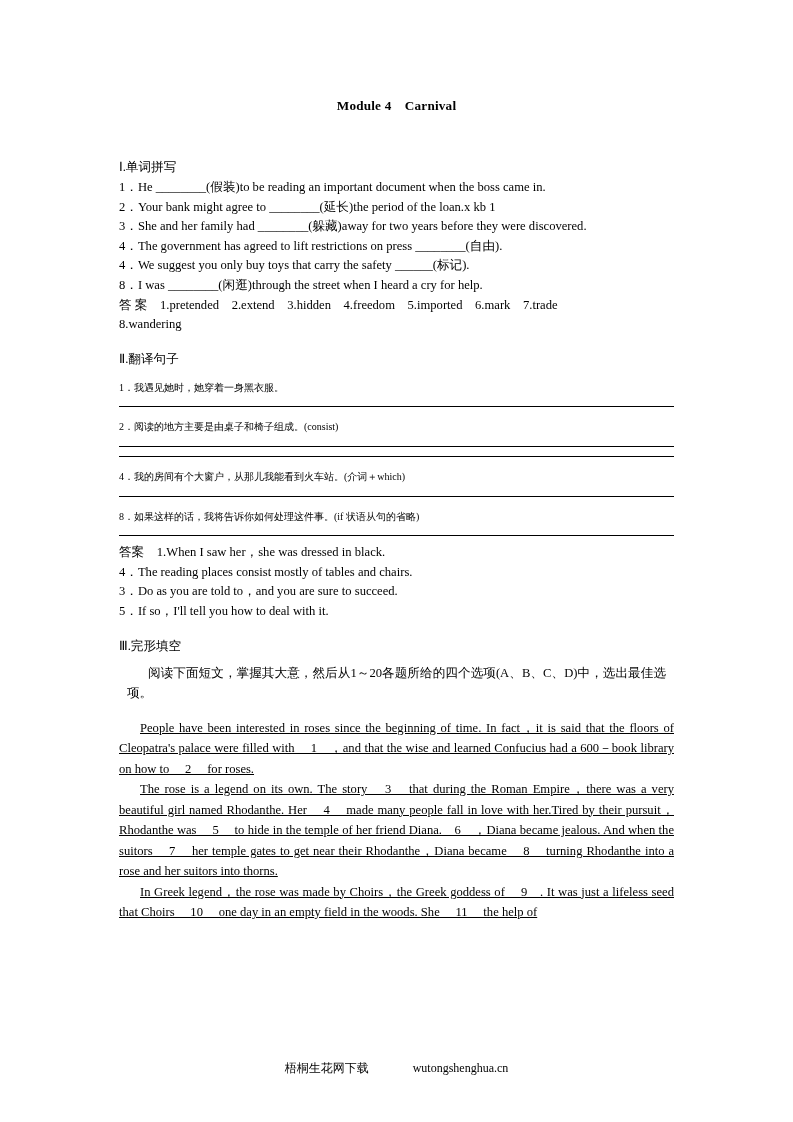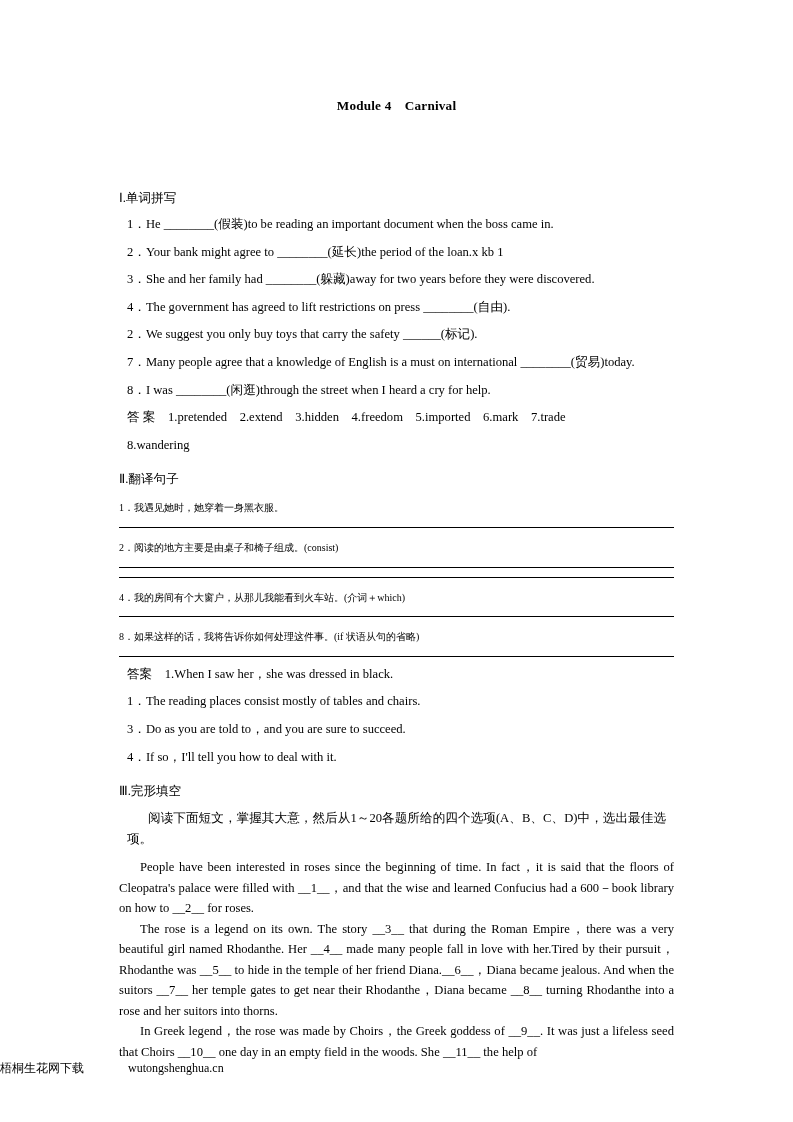--- a/index.html
+++ b/index.html
@@ -26,31 +26,31 @@
   .doc-title {
     text-align: center;
     font-weight: bold;
     font-size: 13.2px;
     margin-top: 97px;
     letter-spacing: 0.2px;
     font-family: "Liberation Serif", serif;
   }
   .section-head {
     font-size: 12.6px;
-    margin-top: 75px;
+    margin-top: 44px;
     margin-bottom: 2px;
     font-family: "Liberation Serif", serif;
   }
   .section-head.tight {
     margin-top: 16px;
   }
   .line {
     font-size: 12.6px;
     line-height: 19.6px;
-    margin: 8px;
+    margin: 0;
     white-space: nowrap;
   }
   .line.wrap {
     white-space: normal;
   }
   .answer-block {
     font-size: 12.6px;
     line-height: 19.6px;
   }
   .blank-rule {
@@ -76,21 +76,21 @@
     line-height: 20.5px;
     text-align: justify;
     margin: 8px;
     text-indent: 21px;
   }
   .footer {
     position: absolute;
     left: 0;
     top: 1060px;
     width: 793px;
-    text-align: left;
+    text-align: center;
     font-size: 12px;
     font-family: "Liberation Serif", serif;
     color: #000;
   }
   .footer span.gap {
     display: inline-block;
     width: 44px;
   }
   .spell-list .line {
     white-space: normal;
@@ -103,22 +103,21 @@
 
   <div class="doc-title">Module 4　Carnival</div>
 
   <div class="section-head">Ⅰ.单词拼写</div>
 
   <div class="spell-list">
     <div class="line wrap">1．He ________(假装)to be reading an important document when the boss came in.</div>
     <div class="line wrap">2．Your bank might agree to ________(延长)the period of the loan.x kb 1</div>
     <div class="line wrap">3．She and her family had ________(躲藏)away for two years before they were discovered.</div>
     <div class="line wrap">4．The government has agreed to lift restrictions on press ________(自由).</div>
-    <div class="line wrap">2．We suggest you only buy toys that carry the safety ______(标记).</div>
-    <div class="line wrap">7．Many people agree that a knowledge of English is a must on international ________(贸易)today.</div>
+    <div class="line wrap">4．We suggest you only buy toys that carry the safety ______(标记).</div>
     <div class="line wrap">8．I was ________(闲逛)through the street when I heard a cry for help.</div>
   </div>
 
   <div class="answer-block">
     <div class="line wrap">
       <span>答 案</span>
       <span>&nbsp;&nbsp;</span>
       <span>1.pretended　2.extend　3.hidden　4.freedom　5.imported　6.mark　7.trade</span>
     </div>
     <div class="line wrap">8.wandering</div>
@@ -137,30 +136,30 @@
     <div class="tr-item">8．如果这样的话，我将告诉你如何处理这件事。(if 状语从句的省略)</div>
     <div class="blank-rule"></div>
   </div>
 
   <div class="answer-block">
     <div class="line wrap">
       <span>答案</span>
       <span>&nbsp;&nbsp;</span>
       <span>1.When I saw her，she was dressed in black.</span>
     </div>
-    <div class="line wrap">1．The reading places consist mostly of tables and chairs.</div>
+    <div class="line wrap">4．The reading places consist mostly of tables and chairs.</div>
     <div class="line wrap">3．Do as you are told to，and you are sure to succeed.</div>
-    <div class="line wrap">4．If so，I'll tell you how to deal with it.</div>
+    <div class="line wrap">5．If so，I'll tell you how to deal with it.</div>
   </div>
 
   <div class="section-head tight">Ⅲ.完形填空</div>
 
   <div class="cloze-intro">阅读下面短文，掌握其大意，然后从1～20各题所给的四个选项(A、B、C、D)中，选出最佳选项。</div>
 
-  <div style="margin-top:8px;">
+  <div style="margin-top:14px;text-decoration:underline;">
     <p class="para">People have been interested in roses since the beginning of time. In fact，it is said that the floors of Cleopatra's palace were filled with __1__，and that the wise and learned Confucius had a 600－book library on how to __2__ for roses.</p>
     <p class="para">The rose is a legend on its own. The story __3__ that during the Roman Empire，there was a very beautiful girl named Rhodanthe. Her __4__ made many people fall in love with her.Tired by their pursuit，Rhodanthe was __5__ to hide in the temple of her friend Diana.__6__，Diana became jealous. And when the suitors __7__ her temple gates to get near their Rhodanthe，Diana became __8__ turning Rhodanthe into a rose and her suitors into thorns.</p>
     <p class="para">In Greek legend，the rose was made by Choirs，the Greek goddess of __9__. It was just a lifeless seed that Choirs __10__ one day in an empty field in the woods. She __11__ the help of</p>
   </div>
 
 </div>
 
 <div class="footer">
   <span>梧桐生花网下载</span><span class="gap"></span><span>wutongshenghua.cn</span>
 </div>

